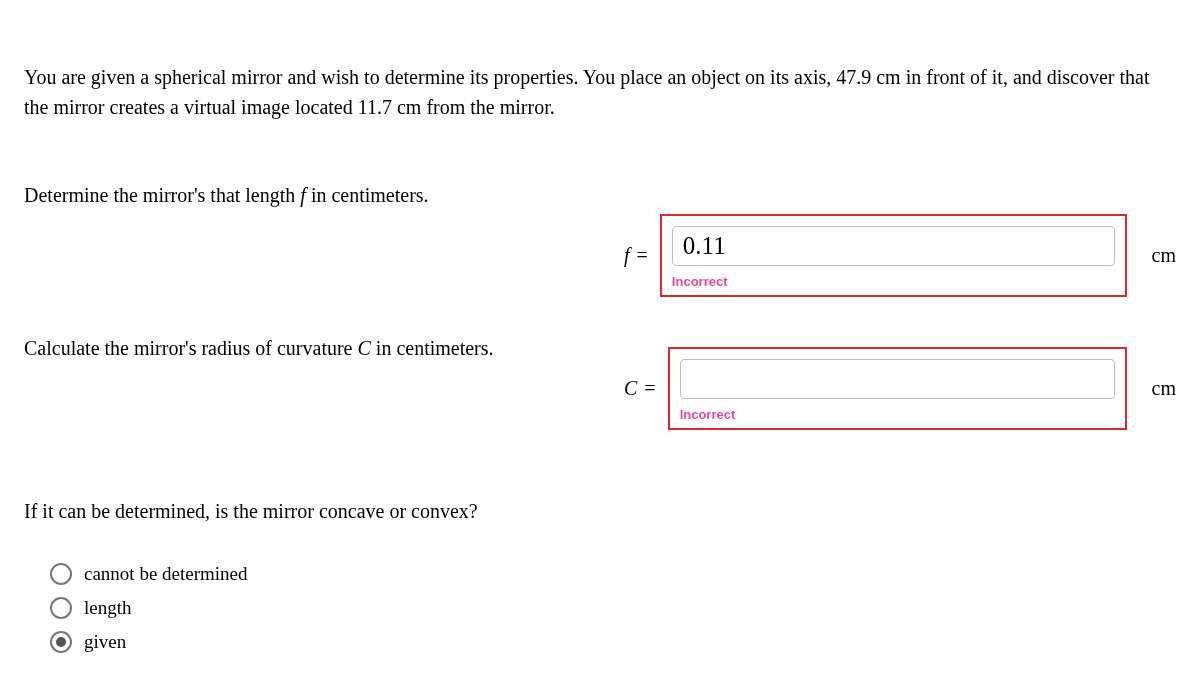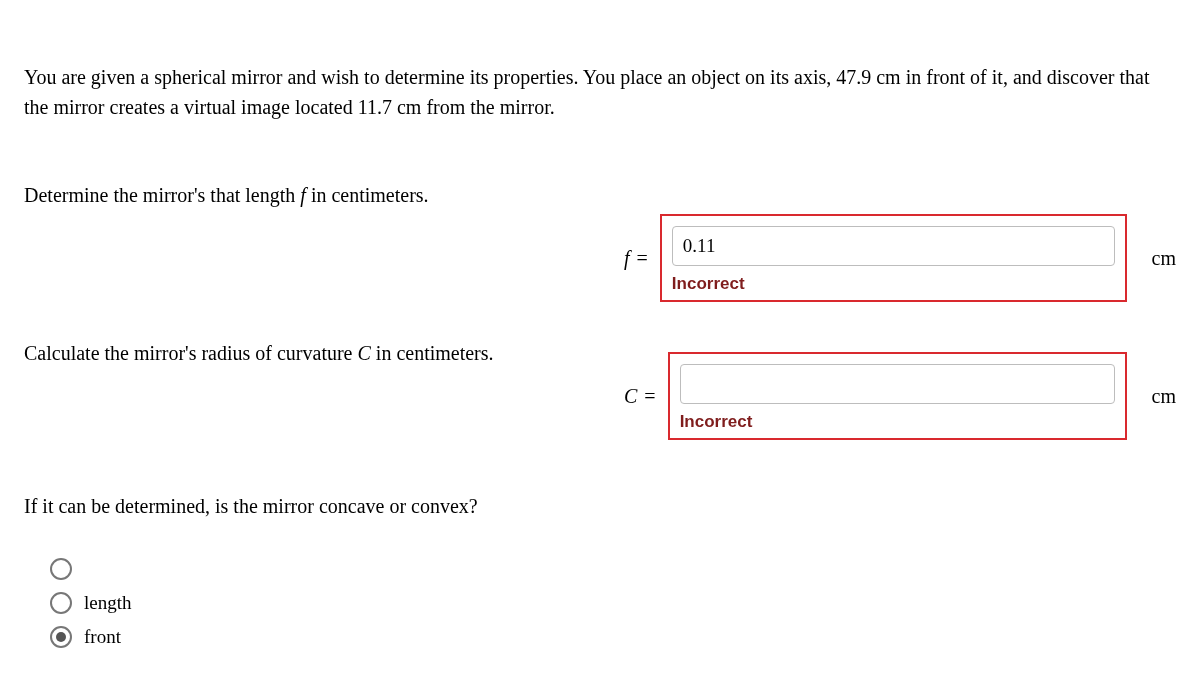--- a/index.html
+++ b/index.html
@@ -46,36 +46,36 @@
   .input-wrap {
     border: 2px solid #d9292e;
     padding: 10px 10px 6px 10px;
     flex: 1;
   }
   .ans-input {
     width: 100%;
     height: 40px;
     border: 1px solid #bdbdbd;
     border-radius: 4px;
-    font-size: 19px;
+    font-size: 25px;
     padding: 6px 10px;
     font-family: Georgia, 'Times New Roman', serif;
     outline: none;
   }
   .feedback {
-    color: #7f1d1d;
+    color: #ec4899;
     font-family: Arial, Helvetica, sans-serif;
-    font-size: 17px;
+    font-size: 13px;
     font-weight: 600;
     margin-top: 8px;
   }
   .unit {
     margin-left: 25px;
   }
-  .mc-block { margin-top: 55px; }
+  .mc-block { margin-top: 70px; }
   .mc-options { margin-top: 40px; padding-left: 26px; }
   .mc-row {
     display: flex;
     align-items: center;
     margin-bottom: 12px;
     font-size: 19px;
   }
   .radio {
     width: 22px; height: 22px;
     border: 2px solid #777;
@@ -134,23 +134,24 @@
       <span class="unit">cm</span>
     </div>
   </div>
 </div>
 
 <div class="mc-block">
   <div class="prompt" style="width:auto">If it can be determined, is the mirror concave or convex?</div>
   <div class="mc-options">
     <div class="mc-row">
       <span class="radio"></span>
+      <span>cannot be determined</span>
     </div>
     <div class="mc-row">
       <span class="radio"></span>
       <span>length</span>
     </div>
     <div class="mc-row">
       <span class="radio selected"></span>
-      <span>front</span>
+      <span>given</span>
     </div>
   </div>
 </div>
 
 </body></html>

